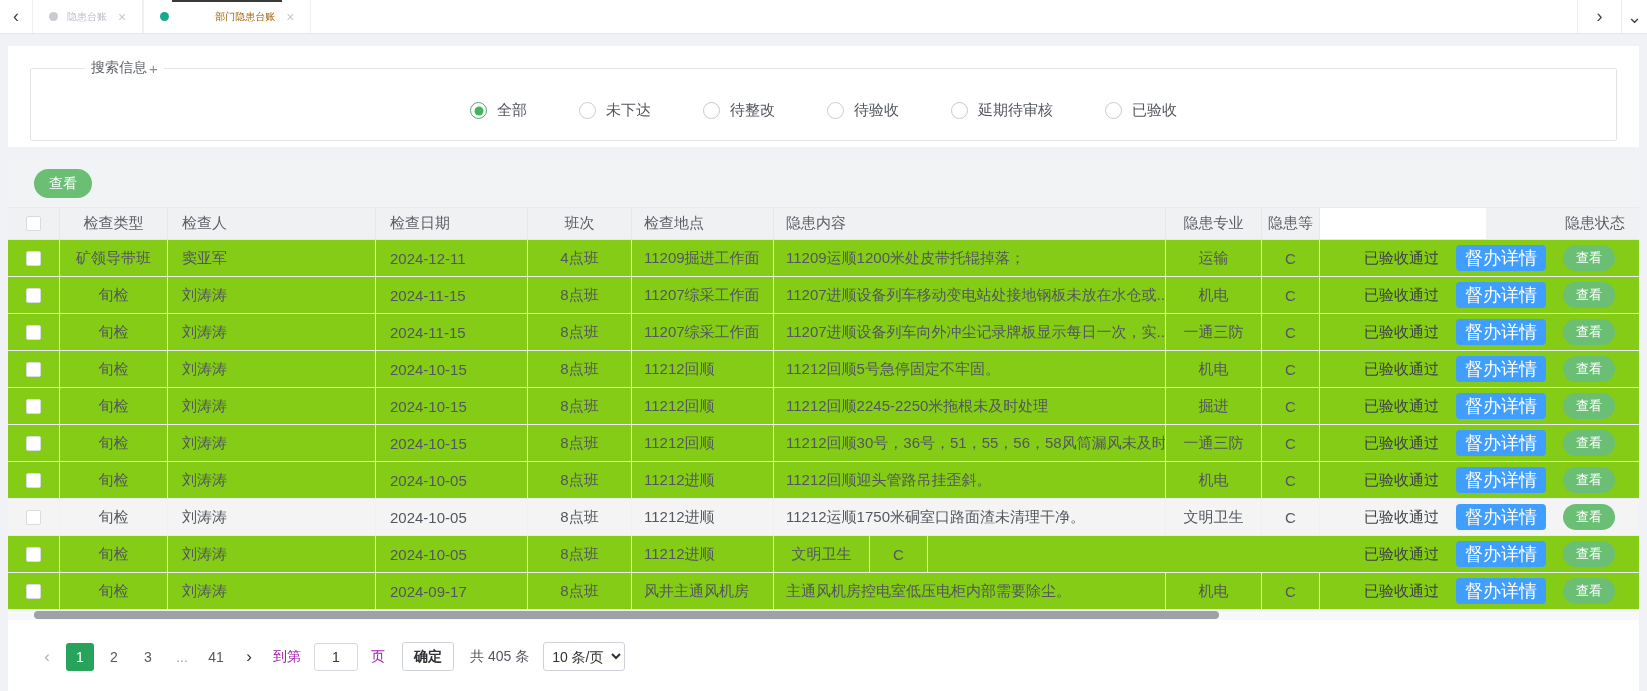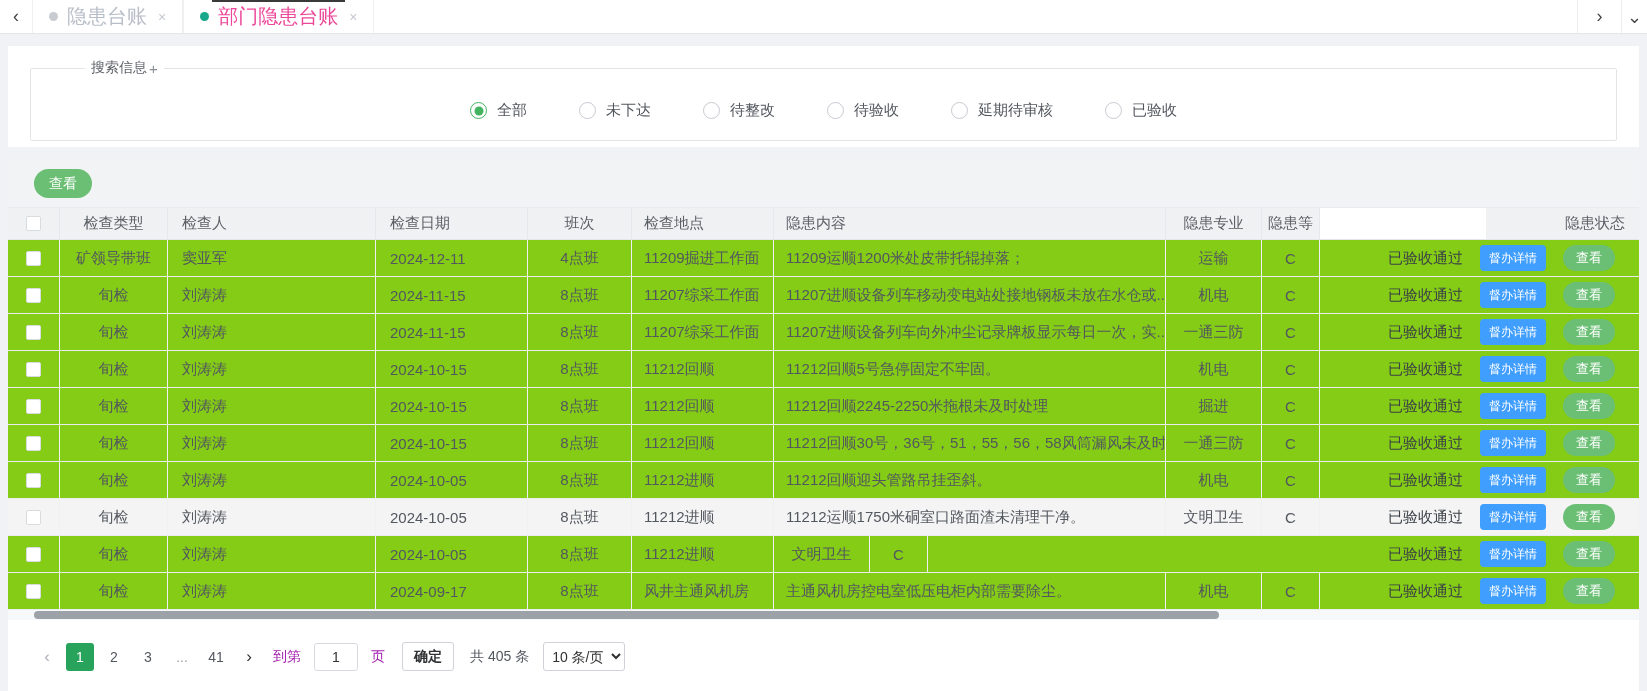--- a/index.html
+++ b/index.html
@@ -8,22 +8,22 @@
     font-family: "Liberation Sans", "DejaVu Sans", sans-serif;
     background:#f0f2f5; color:#333; font-size:14px; overflow:hidden;
   }
   
   .tabbar { height:34px; background:#fff; border-bottom:1px solid #e4e6e8; display:flex; align-items:stretch; position:relative; }
   .tab-nav { width:32px; display:flex; align-items:center; justify-content:center; color:#444; font-size:18px; cursor:pointer; }
   .tabs { display:flex; align-items:stretch; }
   .tab { display:flex; align-items:center; gap:9px; padding:0 16px; border-left:1px solid #f0f0f0; border-right:1px solid #f0f0f0; position:relative; cursor:pointer; background:#fff; }
   .tab .dot { width:9px; height:9px; border-radius:50%; background:#c8ccd2; }
   .tab.active .dot { background:#19a88c; }
-  .tab .tab-label { color:#b8bec8; font-size:20px; }
-  .tab.active .tab-label { color:#ec4899; }
+  .tab .tab-label { color:#b8bec8; font-size:10px; }
+  .tab.active .tab-label { color:#a16207;margin-left:37px; }
   .tab.active::before { content:""; position:absolute; top:0; left:28px; right:28px; height:2px; background:#3a3a3a; }
   .tab .close { color:#c4c8ce; font-size:14px; margin-left:2px; }
   .tab-right { margin-left:auto; display:flex; align-items:stretch; }
   .tab-ctl { width:44px; display:flex; align-items:center; justify-content:center; border-left:1px solid #ededed; color:#444; font-size:18px; cursor:pointer; background:#fff; }
   .tab-ctl.half { width:26px; }
   
   .search-card { margin:12px 8px 0; background:#fff; height:101px; padding:13px 22px 0; }
   .search-fieldset { border:1px solid #e2e4e8; border-radius:2px; height:82px; padding:0 14px; }
   .search-fieldset legend { margin-left:40px; padding:0 6px; color:#5f6368; font-size:14px; display:flex; align-items:center; gap:2px; }
   .plus-glyph { color:#8a8f96; font-size:15px; }
@@ -51,21 +51,21 @@
   .col-date { width:152px; }
   .col-shift { width:104px; }
   .col-location { width:142px; padding-left:12px; }
   .col-content { width:392px; padding-left:12px; }
   .col-specialty { width:96px; }
   .col-level { width:58px; }
   .hd-gap { width:166px; background:#fff; border-right:none !important; align-self:stretch; }
   .hd-status { flex:1; background:#f0f1f3; justify-content:flex-end; padding-right:14px; border-right:none !important; }
   .col-status { flex:1; justify-content:flex-end; gap:17px; padding-right:24px; border-right:none !important; }
   .status-text { color:#3c4046; }
-  .btn-supervise { background:#409eff; color:#fff; border:none; border-radius:4px; height:26px; padding:0 9px; font-size:12px; cursor:pointer; font-family:inherit; }
+  .btn-supervise { background:#409eff; color:#fff; border:none; border-radius:4px; height:26px; padding:0 9px; font-size:18px; cursor:pointer; font-family:inherit; }
   .btn-view-row { background:#6abf74; color:#fff; border:none; border-radius:13px; height:26px; padding:0 13px; font-size:13px; cursor:pointer; font-family:inherit; }
   input[type="checkbox"].row-check { width:15px; height:15px; accent-color:#fff; border:1px solid #d9dcdf; appearance:none; background:#fff; border-radius:2px; cursor:pointer; }
   
   .hscroll { height:10px; background:#f7f8f9; position:relative; }
   .hscroll .thumb { position:absolute; left:26px; top:1px; height:8px; width:1185px; background:#9da1a8; border-radius:4px; cursor:grab; }
   
   .pagination { display:flex; align-items:center; padding:8px 0 10px 26px; gap:6px; background:#fff; }
   .pg-arrow { width:26px; height:28px; display:flex; align-items:center; justify-content:center; font-size:17px; color:#aeb2b9; cursor:pointer; }
   .pg-arrow.next { color:#303133; }
   .pg-num { min-width:28px; height:28px; display:flex; align-items:center; justify-content:center; color:#53575e; font-size:14px; cursor:pointer; border-radius:3px; padding:0 4px; }

